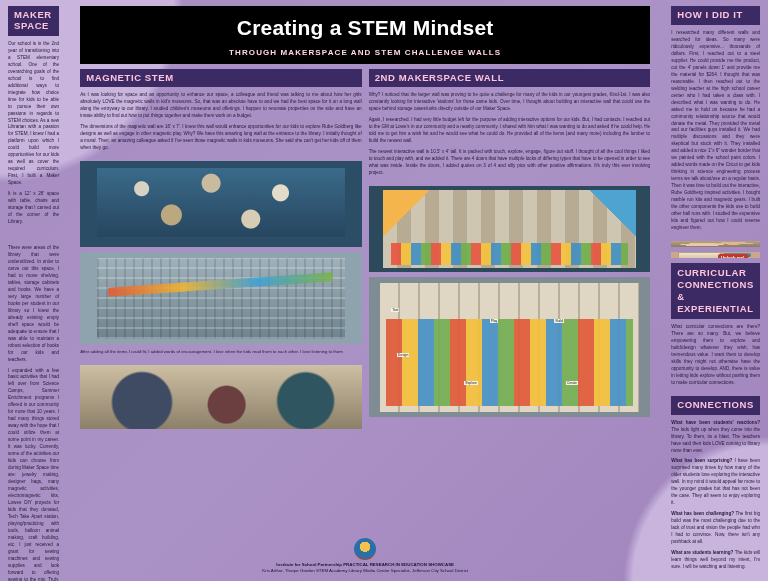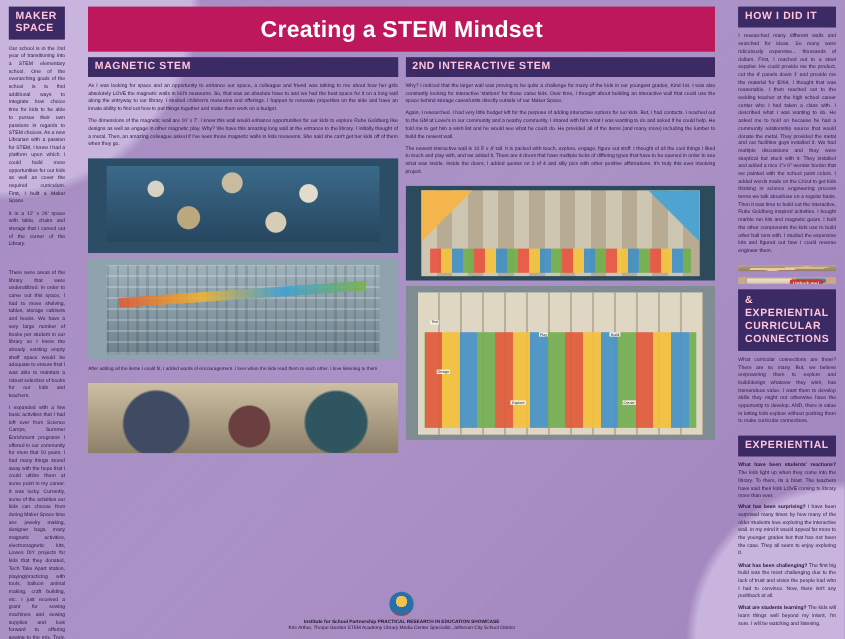--- a/index.html
+++ b/index.html
@@ -42,21 +42,21 @@
     font-size:4.6px;
     line-height:1.52;
     color:#241a36;
     text-align:justify;
     background:transparent;
   }
   .body-text p { margin:0 0 4px 0; }
 
   
   .title-banner {
-    background:#be185d;
+    background:#000000;
     padding:10px 10px 7px 10px;
     text-align:center;
     color:#fff;
   }
   .title-banner h1 {
     margin:0;
     font-size:21px;
     line-height:1.12;
     letter-spacing:.2px;
     font-weight:bold;
@@ -256,20 +256,21 @@
       <p>I expanded with a few basic activities that I had left over from Science Camps, Summer Enrichment programs I offered in our community for more that 10 years. I had many things stored away with the hope that I could utilize them at some point in my career. It was lucky. Currently, some of the activities our kids can choose from during Maker Space time are: jewelry making, designer bags, many magnetic activities, electromagnetic kits, Lowes DIY projects for kids that they donated, Tech Take Apart station, playing/practicing with tools, balloon animal making, craft building, etc. I just received a grant for sewing machines and sewing supplies and look forward to offering sewing to the mix. Truly, there are so many options I can't begin to list them all.</p>
     </div>
   </div>
 
   <div class="col col-mid">
 
     <div class="title-banner">
       <h1>
         <span>Creating a STEM Mindset</span><br>
       </h1>
+      <div class="sub">THROUGH MAKERSPACE AND STEM CHALLENGE WALLS</div>
     </div>
 
     <div style="display:flex; gap:7px; flex:1 1 auto;">
 
       <div class="col" style="width:50%">
         <div class="sect-head pink">
           <span>MAGNETIC STEM</span>
         </div>
         <div class="body-text">
           <p>As I was looking for space and an opportunity to enhance our space, a colleague and friend was talking to me about how her girls absolutely LOVE the magnetic walls in kid's museums. So, that was an absolute have to and we had the best space for it on a long wall along the entryway to our library. I studied children's museums and offerings. I happen to renovate properties on the side and have an innate ability to find out how to put things together and make them work on a budget.</p>
@@ -278,21 +279,21 @@
         <div class="photo ph-wall-blue" style="height:86px"></div>
         <div class="photo ph-magnet" style="height:92px"></div>
         <div class="body-text" style="font-size:4.3px">
           <p>After adding all the items I could fit, I added words of encouragement. I love when the kids read them to each other. I love listening to them</p>
         </div>
         <div class="photo ph-kids" style="height:64px"></div>
       </div>
 
       <div class="col" style="width:50%">
         <div class="sect-head pink">
-          <span>2ND INTERACTIVE STEM</span>
+          <span>2ND MAKERSPACE WALL</span>
         </div>
         <div class="body-text">
           <p>Why? I noticed that the larger wall was proving to be quite a challenge for many of the kids in our youngest grades, Kind-1st. I was also constantly looking for interactive 'stations' for those came kids. Over time, I thought about building an interactive wall that could use the space behind storage cases/units directly outside of our Maker Space.</p>
           <p>Again, I researched. I had very little budget left for the purpose of adding interactive options for our kids. But, I had contacts. I reached out to the GM at Lowe's in our community and a nearby community. I shared with him what I was wanting to do and asked if he could help. He told me to get him a wish list and he would see what he could do. He provided all of the items (and many more) including the lumber to build the newest wall.</p>
           <p>The newest interactive wall is 10.5' x 4' tall. It is packed with touch, explore, engage, figure out stuff. I thought of all the cool things I liked to touch and play with, and we added it. There are 4 doors that have multiple locks of differing types that have to be opened in order to see what was inside. Inside the doors, I added quotes on 3 of 4 and silly pics with other positive affirmations. It's truly this ever involving project.</p>
         </div>
         <div class="photo ph-interactive" style="height:86px"></div>
         <div class="photo ph-gallery" style="height:140px">
           <span class="tag" style="left:8%; top:22%">Test</span>
           <span class="tag" style="left:43%; top:30%">Play</span>
@@ -319,29 +320,29 @@
     <div class="body-text">
       <p>I researched many different walls and searched for ideas. So many were ridiculously expensive... thousands of dollars. First, I reached out to a steel supplier. He could provide me the product, cut the 4' panels down 1' and provide me the material for $264. I thought that was reasonable. I then reached out to the welding teacher at the high school career center who I had taken a class with. I described what I was wanting to do. He asked me to hold on because he had a community relationship source that would donate the metal. They provided the metal and our facilities guys installed it. We had multiple discussions and they were skeptical but stuck with it. They installed and added a nice 1"x 6" wonder border that we painted with the school paint colors. I added words made on the Cricut to get kids thinking in science engineering process terms we talk about/use on a regular basis. Then it was time to build out the interactive, Rube Goldberg inspired activities. I bought marble run kits and magnetic gears. I built the other components the kids use to build other ball runs with. I studied the expensive kits and figured out how I could reverse engineer them.</p>
     </div>
 
     <div class="photo ph-hands" style="height:66px"></div>
     <div class="photo ph-lock" style="height:80px">
       <span class="lock-badge">Unlock me!</span>
     </div>
 
     <div class="sect-head pink" style="line-height:1.25">
+      <div>CURRICULAR CONNECTIONS</div>
       <div>&amp; EXPERIENTIAL</div>
-      <div>CURRICULAR CONNECTIONS</div>
     </div>
     <div class="body-text">
       <p>What curricular connections are there? There are so many. But, we believe empowering them to explore and build/design whatever they wish, has tremendous value. I want them to develop skills they might not otherwise have the opportunity to develop. AND, there is value in letting kids explore without pushing them to make curricular connections.</p>
     </div>
 
     <div class="sect-head pink">
-      <span>EXPERIENTIAL</span>
+      <span>CONNECTIONS</span>
     </div>
     <div class="body-text">
       <p>
         <span class="obs-q">What have been students' reactions?</span>
         <span>The kids light up when they come into the library. To them, its a blast. The teachers have said their kids LOVE coming to library more than ever.</span>
       </p>
       <p>
         <span class="obs-q">What has been surprising?</span>
         <span>I have been surprised many times by how many of the older students love exploring the interactive wall. In my mind it would appeal far more to the younger grades but that has not been the case. They all seem to enjoy exploring it.</span>
       </p>

